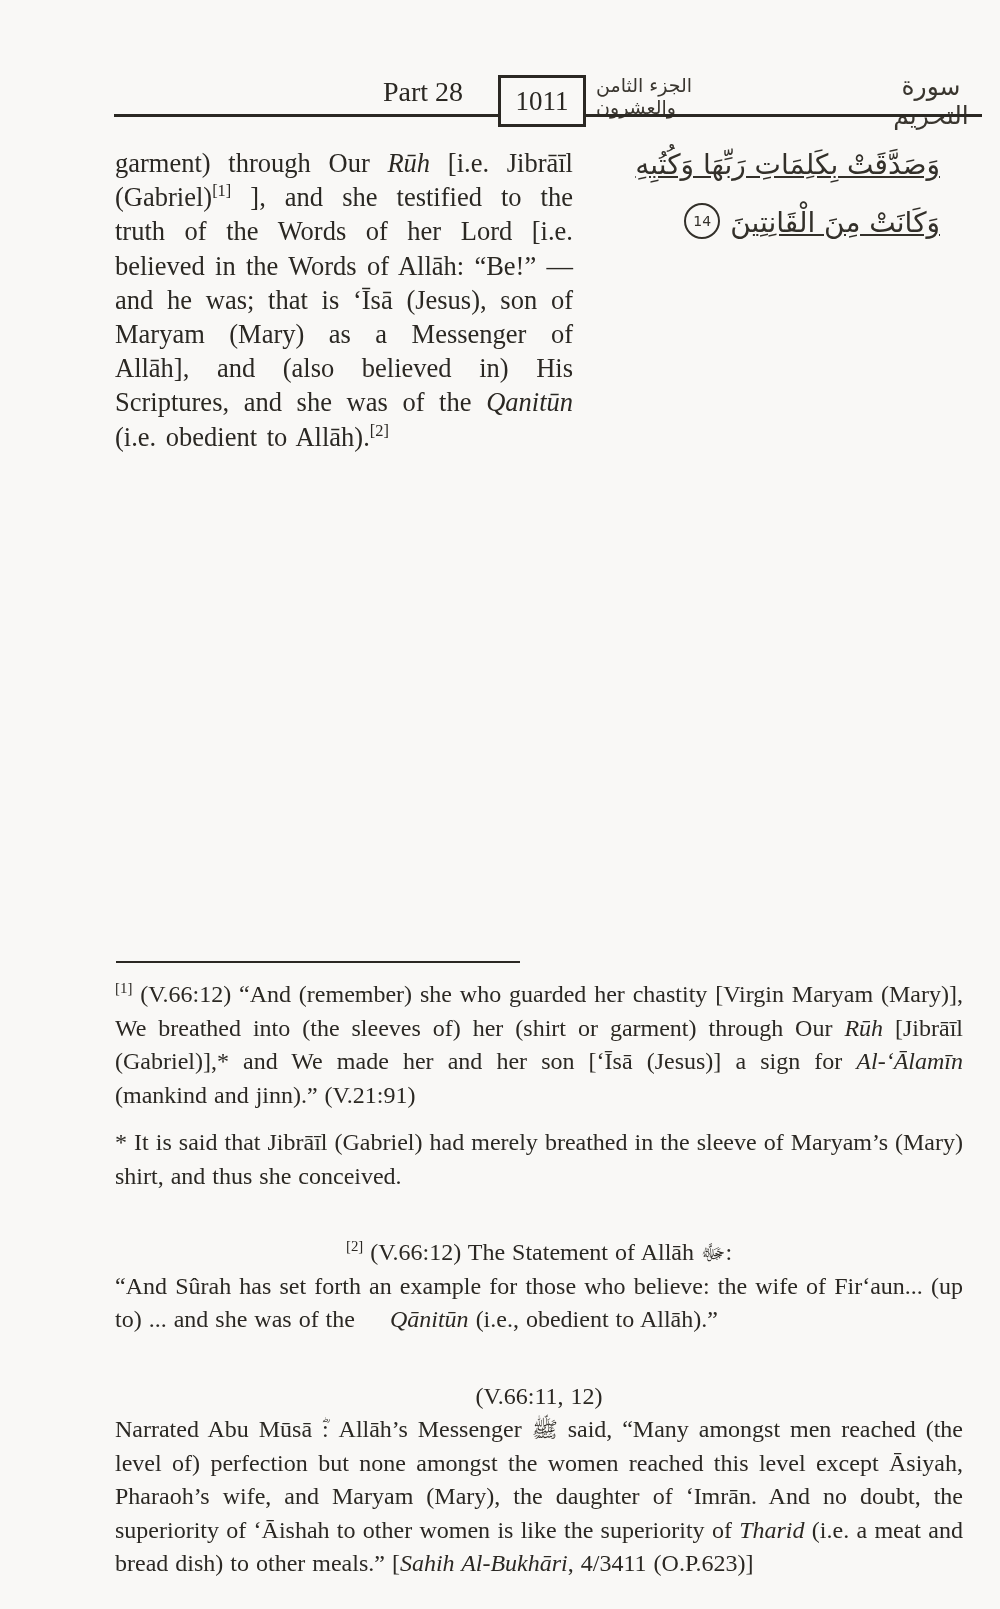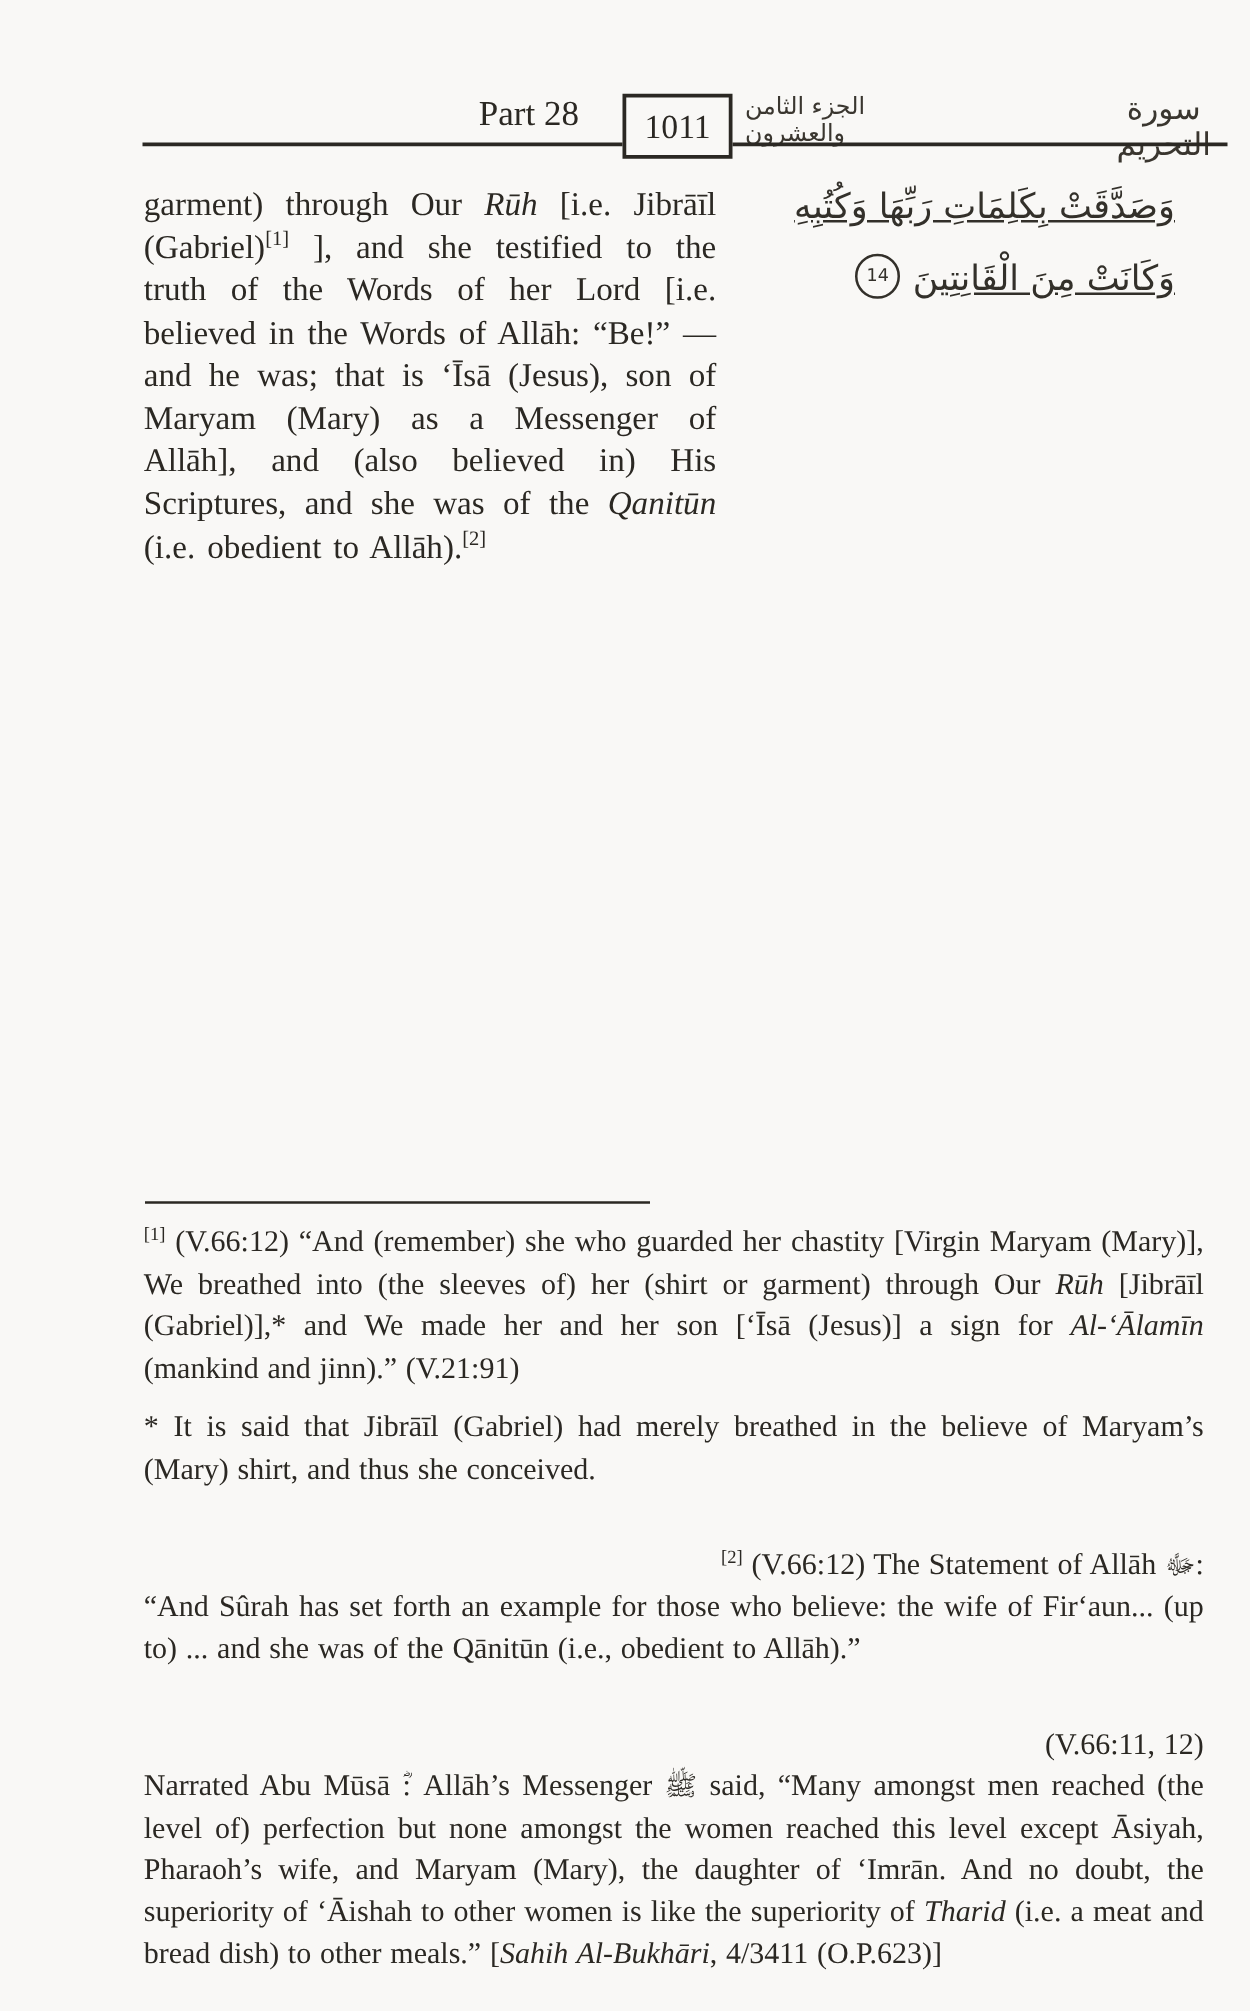--- a/index.html
+++ b/index.html
@@ -53,21 +53,21 @@
   
   .fn-rule{left:116px;top:961px;width:404px;height:2px;background:#2b2823;}
   .footnotes{
     left:115px;top:978px;width:848px;
     font-size:24px;line-height:33.5px;
     text-align:justify;word-spacing:1px;
   }
   .fn-para{margin:0;}
   .fn-note{margin-top:14px;}
   .fn2{margin-top:22px;}
-  .fn-line{text-align:right;margin-top:43px;}
+  .fn-line{text-align:center;margin-top:43px;}
 </style>
 </head>
 <body>
 
 <div class="page">
 
   <div class="abs part-label">Part 28</div>
   <div class="abs page-box">
     <span>1011</span>
   </div>
@@ -79,22 +79,22 @@
 
   <div class="abs verse arabic">
     <div class="verse-line">وَصَدَّقَتْ بِكَلِمَاتِ رَبِّهَا وَكُتُبِهِ</div>
     <div class="verse-line verse-line2"><span>وَكَانَتْ مِنَ الْقَانِتِينَ</span><span class="verse-end-marker">14</span></div>
   </div>
 
   <div class="abs fn-rule"></div>
 
   <div class="abs footnotes">
     <p class="fn-para"><sup>[1]</sup><span> (V.66:12) “And (remember) she who guarded her chastity [Virgin Maryam (Mary)], We breathed into (the sleeves of) her (shirt or garment) through Our </span><span style="font-style: italic;">Rūh</span><span> [Jibrāīl (Gabriel)],* and We made her and her son [‘Īsā (Jesus)] a sign for </span><span style="font-style: italic;">Al-‘Ālamīn</span><span> (mankind and jinn).” (V.21:91)</span></p>
-    <p class="fn-para fn-note"><span>* It is said that Jibrāīl (Gabriel) had merely breathed in the believe of Maryam’s (Mary) shirt, and thus she conceived.</span></p>
+    <p class="fn-para fn-note"><span>* It is said that Jibrāīl (Gabriel) had merely breathed in the sleeve of Maryam’s (Mary) shirt, and thus she conceived.</span></p>
     <div class="fn2">
       <div class="fn-line"><sup>[2]</sup><span> (V.66:12) The Statement of Allāh </span><span class="arabic-sym">ﷻ</span><span>:</span></div>
-      <p class="fn-para"><span>“And Sûrah has set forth an example for those who believe: the wife of Fir‘aun... (up to) ... and she was of the </span><span style="">Qānitūn</span><span> (i.e., obedient to Allāh).”</span></p>
+      <p class="fn-para"><span>“And Sûrah has set forth an example for those who believe: the wife of Fir‘aun... (up to) ... and she was of the </span><span style="font-style: italic; margin-left: 28px;">Qānitūn</span><span> (i.e., obedient to Allāh).”</span></p>
       <div class="fn-line">(V.66:11, 12)</div>
       <p class="fn-para"><span>Narrated Abu Mūsā </span><span class="arabic-sym">ؓ</span><span>: Allāh’s Messenger </span><span class="arabic-sym">ﷺ</span><span> said, “Many amongst men reached (the level of) perfection but none amongst the women reached this level except Āsiyah, Pharaoh’s wife, and Maryam (Mary), the daughter of ‘Imrān. And no doubt, the superiority of ‘Āishah to other women is like the superiority of </span><span style="font-style: italic;">Tharid</span><span> (i.e. a meat and bread dish) to other meals.” [</span><span style="font-style: italic;">Sahih Al-Bukhāri</span><span>, 4/3411 (O.P.623)]</span></p>
     </div>
   </div>
 
 </div>
 
 </body></html>

